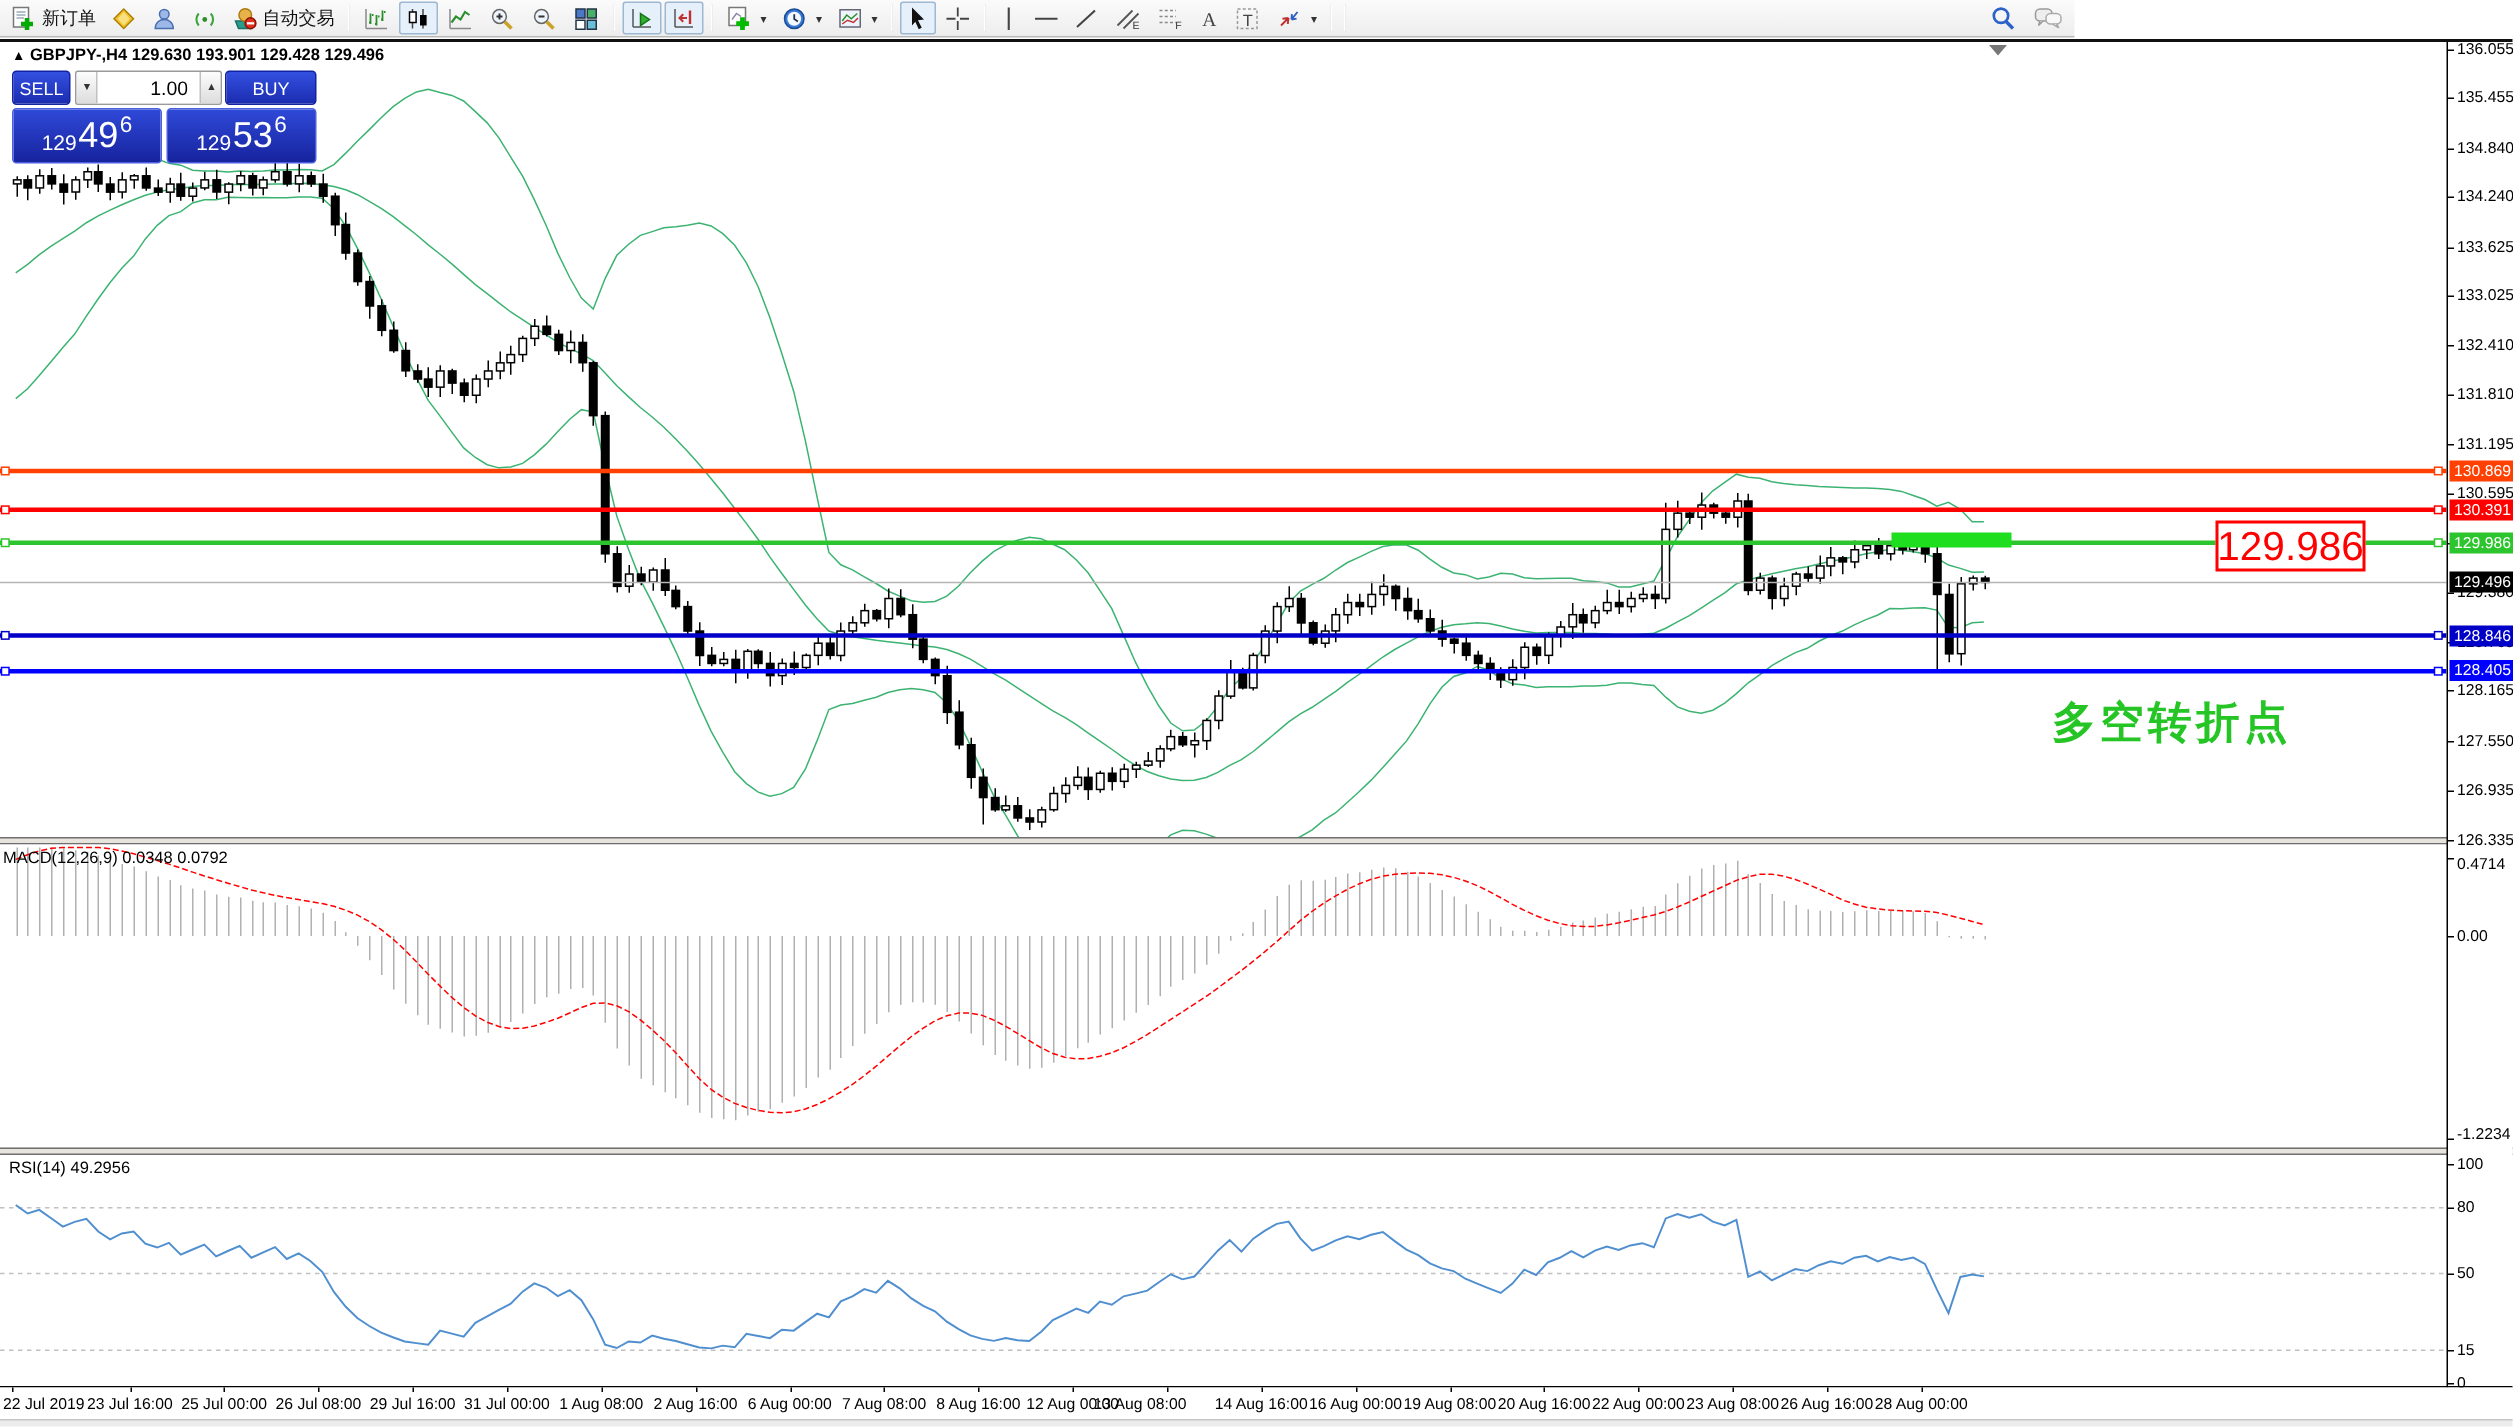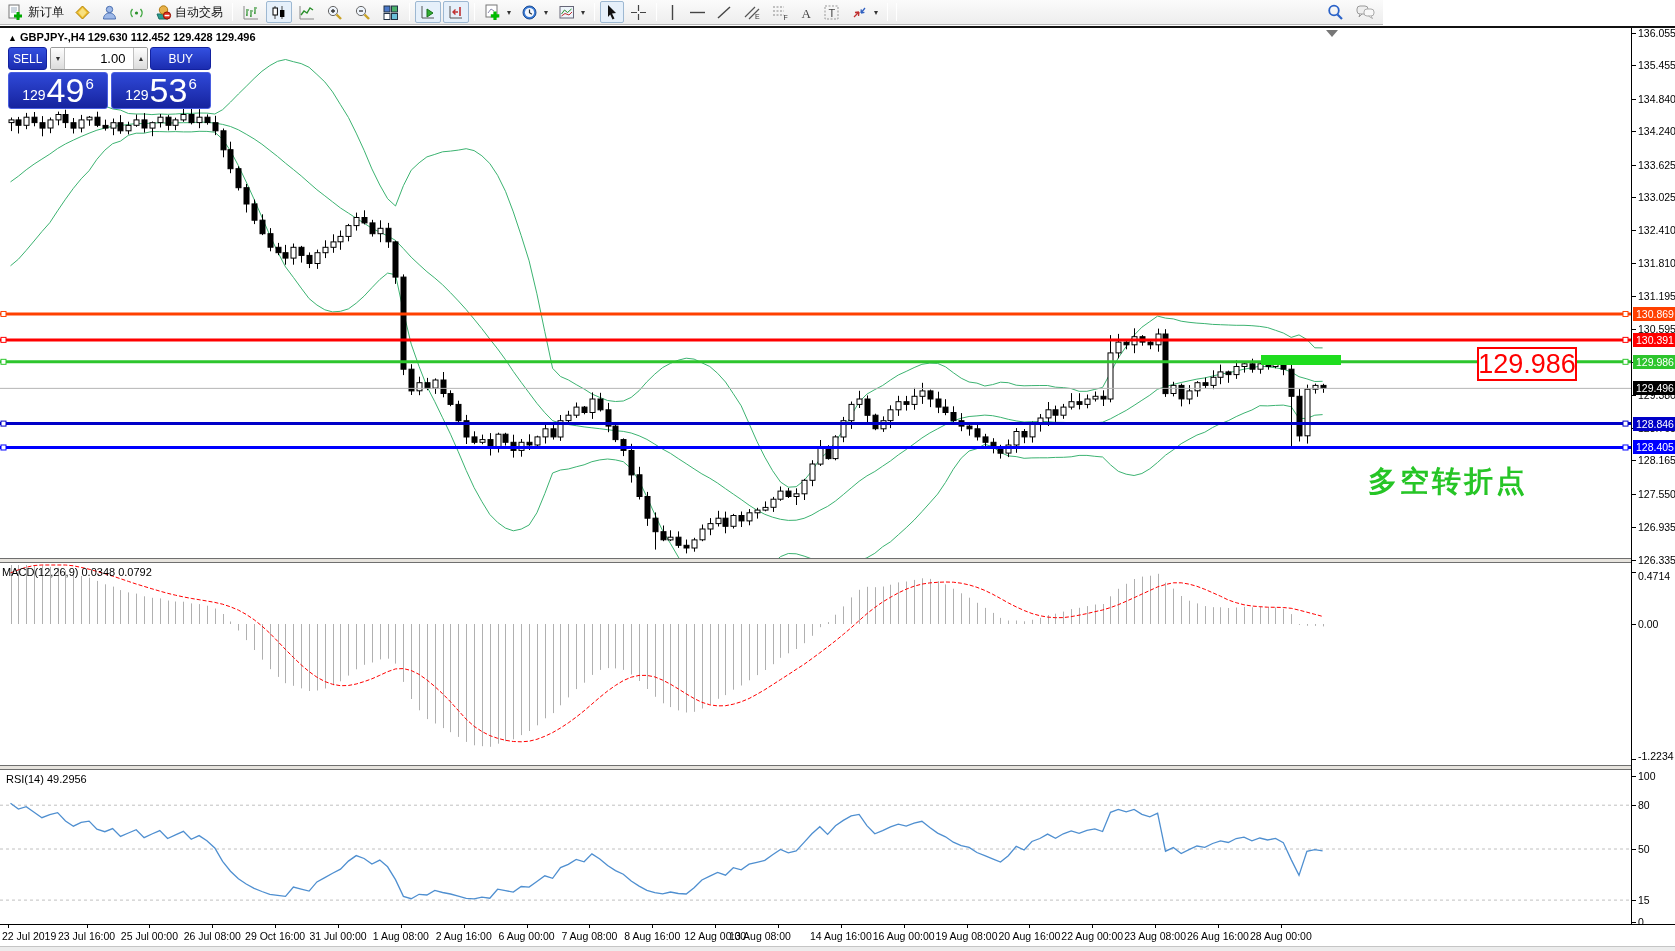--- a/index.html
+++ b/index.html
@@ -55,21 +55,21 @@
   #vol-group { display:flex; margin-left:3px; height:23px; border:1px solid #9a9a9a; border-radius:2px; overflow:hidden; }
   .spin { width:15px; background:linear-gradient(#fdfdfd,#dcdcdc); display:flex; align-items:center;
     justify-content:center; font-size:7px; color:#333; border:0; }
   #vol-input { width:70px; border:0; border-left:1px solid #c0c0c0; border-right:1px solid #c0c0c0;
     font-size:13px; text-align:right; padding-right:8px; font-family:inherit; }
   #tp-row2 { display:flex; margin-top:2px; height:37px; }
   .tp-price { background:linear-gradient(#2f49d8,#16239e); color:#fff; border:1px solid #4a5fe0;
     border-radius:3px; display:flex; align-items:flex-end; justify-content:center; padding-bottom:1px; }
   #sell-price { width:100px; } #buy-price { width:100px; margin-left:3px; }
   .tp-small { font-size:14px; margin-bottom:4px; }
-  .tp-big { font-size:34px; line-height:33px; margin:0 1px; }
+  .tp-big { font-size:24px; line-height:33px; margin:0 1px; }
   .tp-sup { font-size:15px; margin-bottom:15px; }
   
   .pane-label { position:absolute; font-size:11px; color:#000; }
   
   #time-axis { position:absolute; left:0; top:925px; width:1675px; height:21px; background:#fff; }
   .t-tick { position:absolute; top:0; width:1px; height:3px; background:#000; }
   .t-lab { position:absolute; top:5px; font-size:10.5px; color:#000; transform:translateX(-50%); white-space:nowrap; }
   .t-lab.first { transform:none; }
   #status-strip { position:absolute; left:0; top:946px; width:1675px; height:5px;
     background:#ececec; border-top:1px solid #c5c5c5; }
@@ -936,21 +936,21 @@
 <div id="time-axis">
     <div class="t-tick" style="left: 8px;"></div>
     <div class="t-lab first" style="left: 2px;">22 Jul 2019</div>
     <div class="t-tick" style="left: 86.57px;"></div>
     <div class="t-lab" style="left: 86.57px;">23 Jul 16:00</div>
     <div class="t-tick" style="left: 149.426px;"></div>
     <div class="t-lab" style="left: 149.426px;">25 Jul 00:00</div>
     <div class="t-tick" style="left: 212.282px;"></div>
     <div class="t-lab" style="left: 212.282px;">26 Jul 08:00</div>
     <div class="t-tick" style="left: 275.138px;"></div>
-    <div class="t-lab" style="left: 275.138px;">29 Oct 16:00</div>
+    <div class="t-lab" style="left: 275.138px;">29 Jul 16:00</div>
     <div class="t-tick" style="left: 337.994px;"></div>
     <div class="t-lab" style="left: 337.994px;">31 Jul 00:00</div>
     <div class="t-tick" style="left: 400.85px;"></div>
     <div class="t-lab" style="left: 400.85px;">1 Aug 08:00</div>
     <div class="t-tick" style="left: 463.706px;"></div>
     <div class="t-lab" style="left: 463.706px;">2 Aug 16:00</div>
     <div class="t-tick" style="left: 526.562px;"></div>
     <div class="t-lab" style="left: 526.562px;">6 Aug 00:00</div>
     <div class="t-tick" style="left: 589.418px;"></div>
     <div class="t-lab" style="left: 589.418px;">7 Aug 08:00</div>
@@ -976,21 +976,21 @@
     <div class="t-lab" style="left: 1217.98px;">26 Aug 16:00</div>
     <div class="t-tick" style="left: 1280.83px;"></div>
     <div class="t-lab" style="left: 1280.83px;">28 Aug 00:00</div>
   </div>
 <div id="status-strip"></div>
 
 <div id="symbol-line">
   <span class="tri">▲</span>
   <span>GBPJPY-,H4</span>
   <span>129.630</span>
-  <span>112.452</span>
+  <span>193.901</span>
   <span>129.428</span>
   <span>129.496</span>
 </div>
 
 <div id="trade-panel">
   <div id="tp-row1">
     <div id="sell-btn" class="tp-btn">SELL</div>
     <div id="vol-group">
       <button class="spin">▼</button>
       <input id="vol-input" value="1.00" style="">

